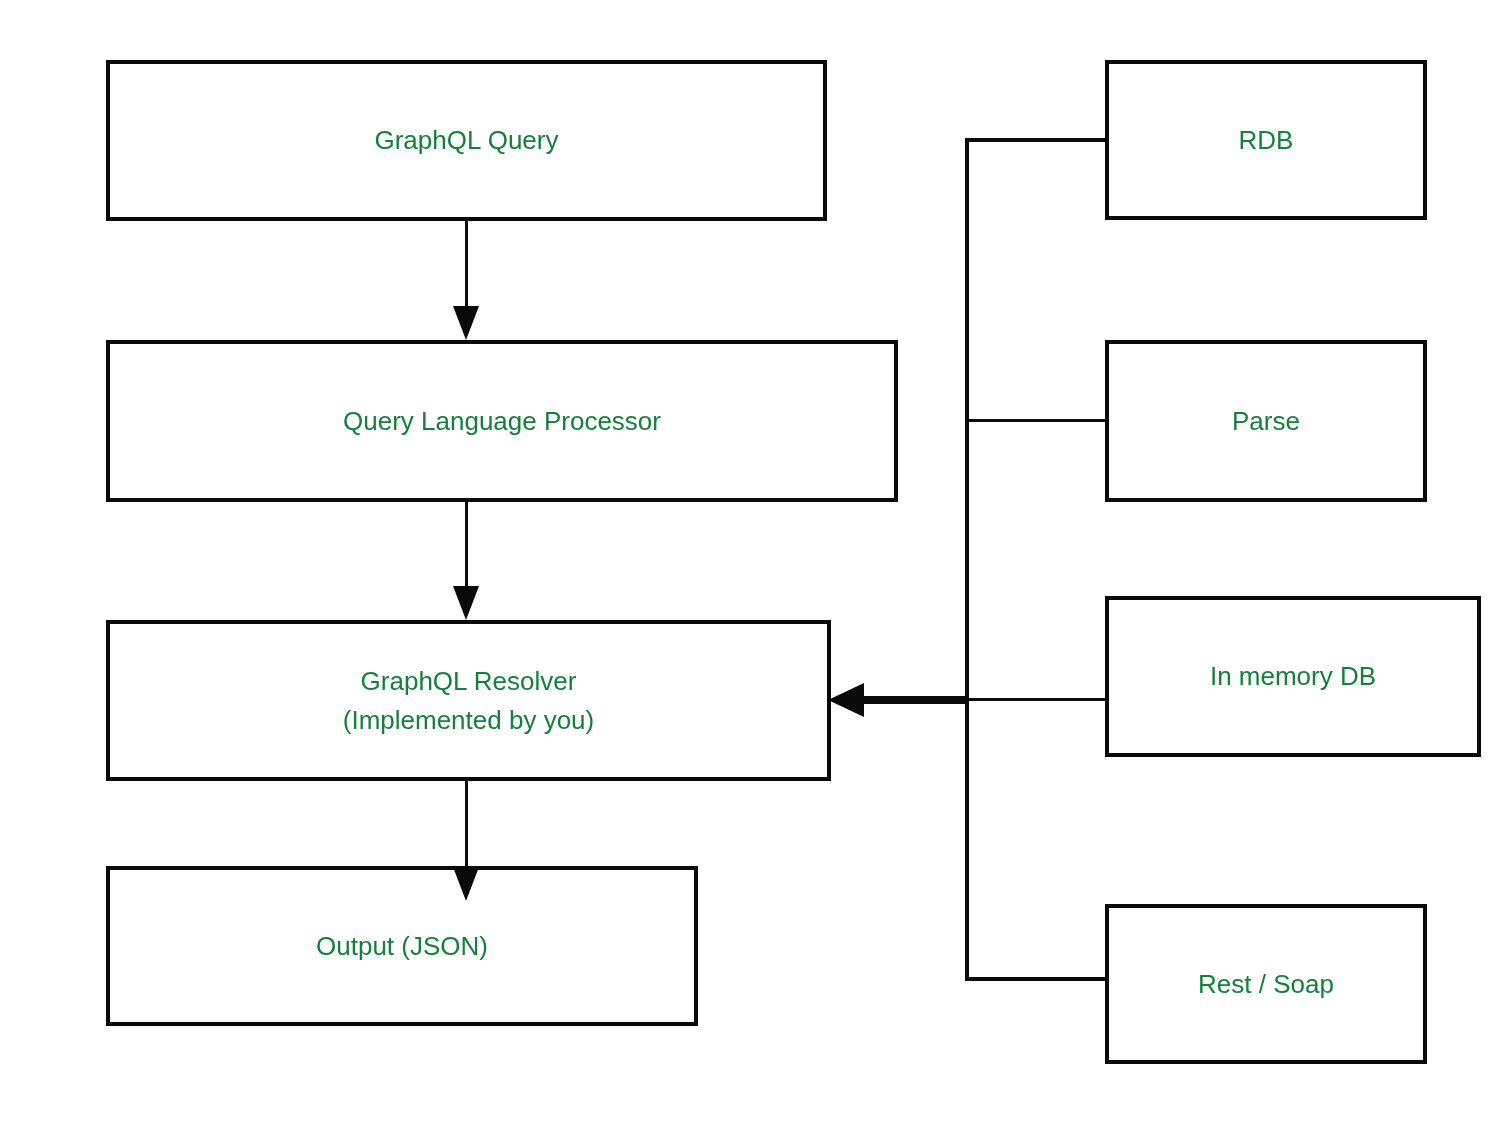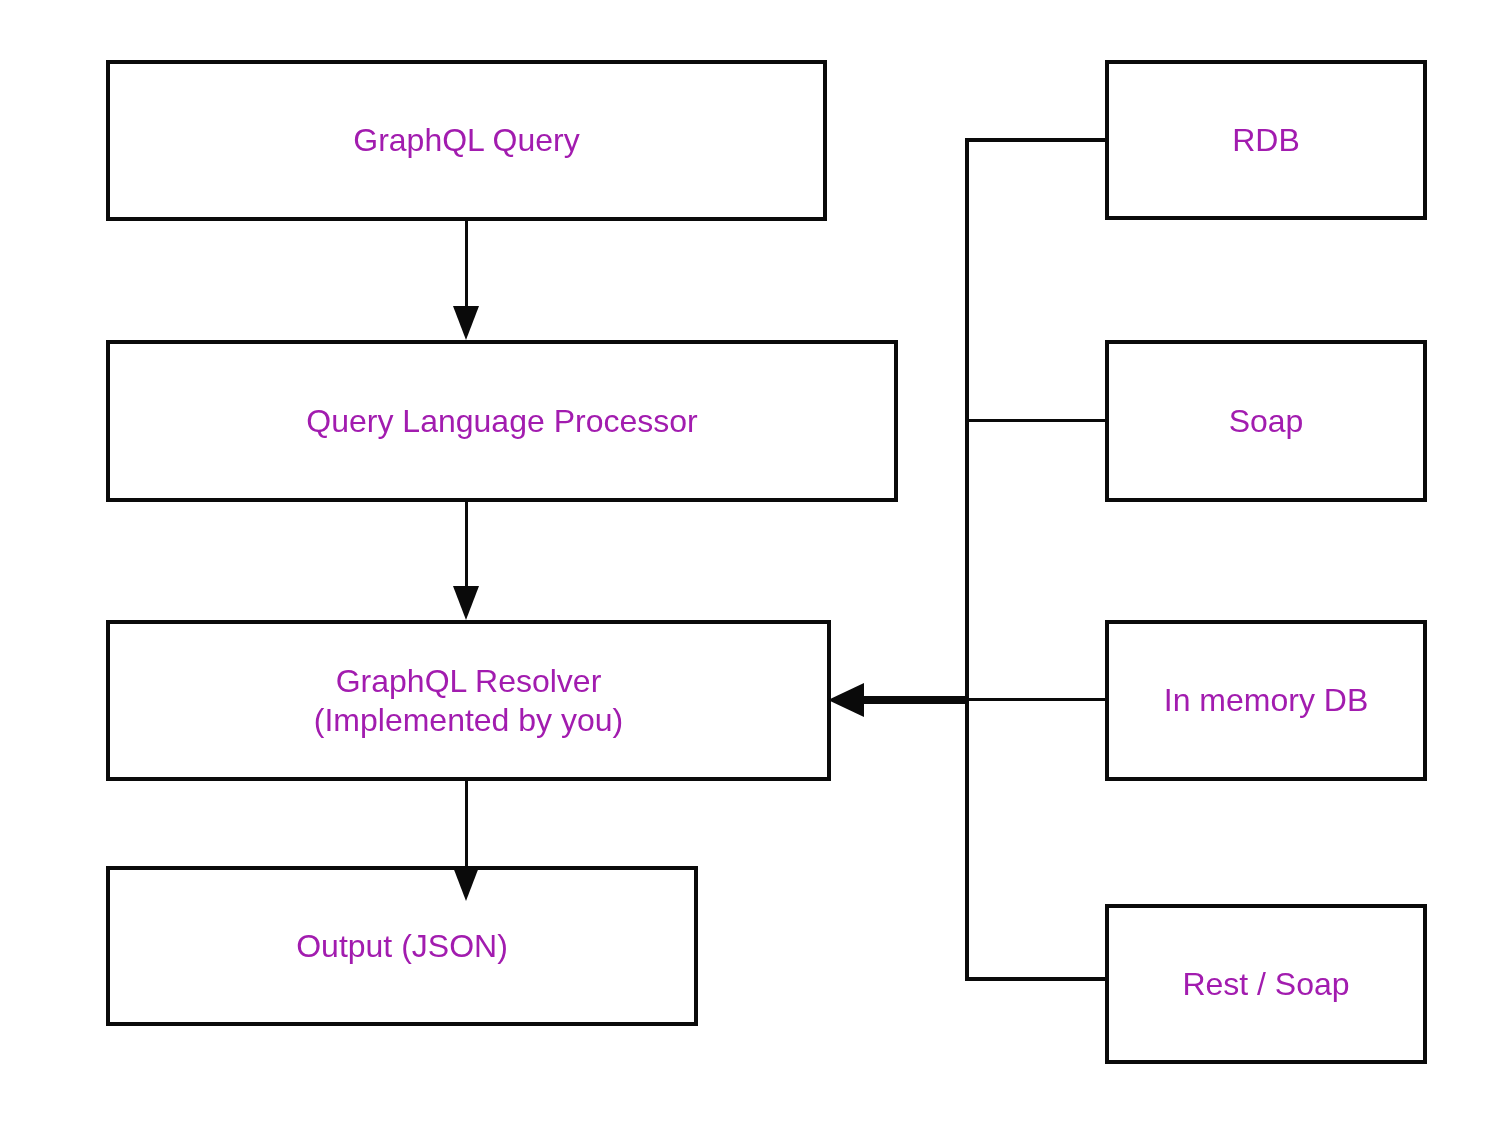--- a/index.html
+++ b/index.html
@@ -16,23 +16,23 @@
     background:#ffffff;
     border:4px solid #0a0a0a;
     box-sizing:border-box;
     display:flex;
     flex-direction:column;
     align-items:center;
     justify-content:center;
     text-align:center;
   }
   .box .line{
-    font-size:32px;
+    font-size:26px;
     line-height:39px;
-    color:#a21caf;
+    color:#15803d;
     white-space:nowrap;
   }
   .box .line:empty{display:none;}
   .edge{
     position:absolute;
     background:#0a0a0a;
   }
   .arrowhead-down{
     position:absolute;
     width:0;height:0;
@@ -70,24 +70,24 @@
   <div class="box" style="left:106px;top:866px;width:592px;height:160px">
     <div class="line">Output (JSON)</div>
 
   </div>
 
   <div class="box" style="left:1105px;top:60px;width:322px;height:160px">
     <div class="line">RDB</div>
   </div>
 
   <div class="box" style="left:1105px;top:340px;width:322px;height:162px">
-    <div class="line">Soap</div>
+    <div class="line">Parse</div>
   </div>
 
-  <div class="box" style="left:1105px;top:620px;width:322px;height:161px">
+  <div class="box" style="left:1105px;top:596px;width:376px;height:161px">
     <div class="line">In memory DB</div>
   </div>
 
   <div class="box" style="left:1105px;top:904px;width:322px;height:160px">
     <div class="line">Rest / Soap</div>
   </div>
 
   <div class="edge" style="left:465px;top:221px;width:3px;height:87px"></div>
   <div class="arrowhead-down" style="left:453px;top:306px"></div>
 

